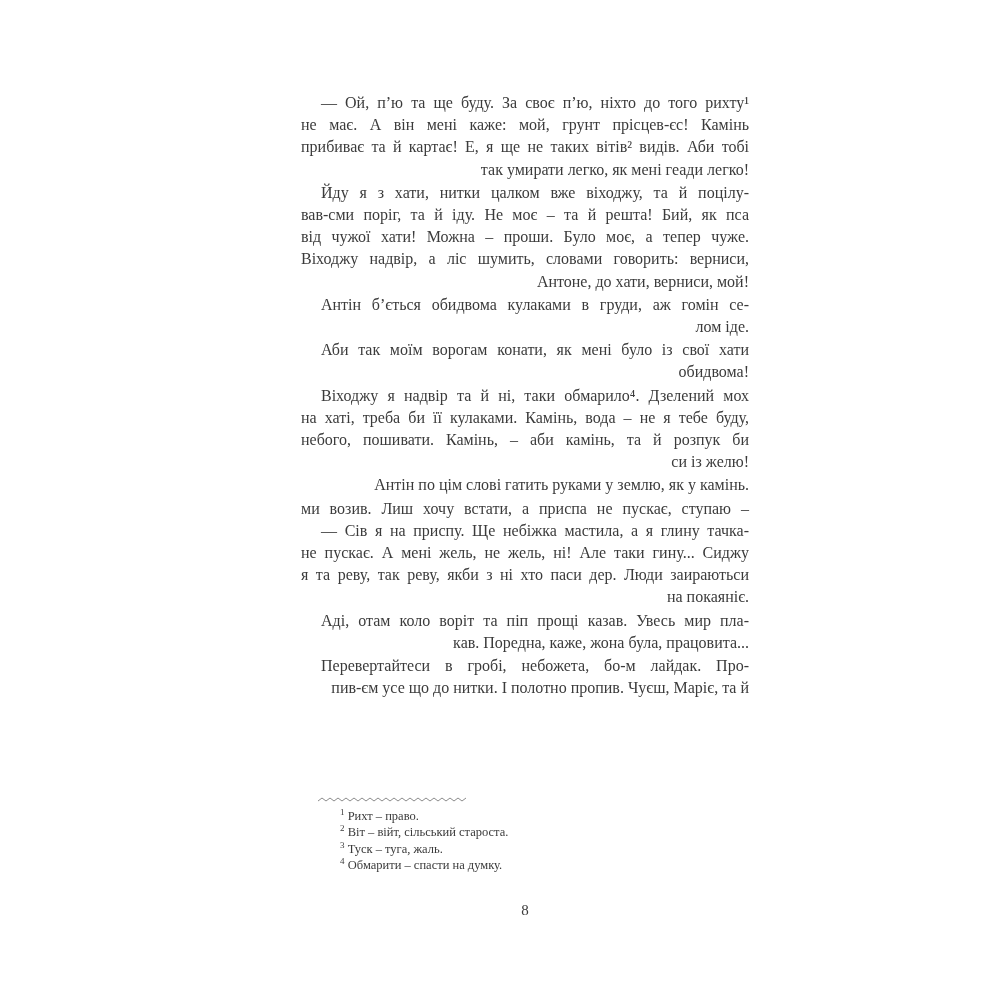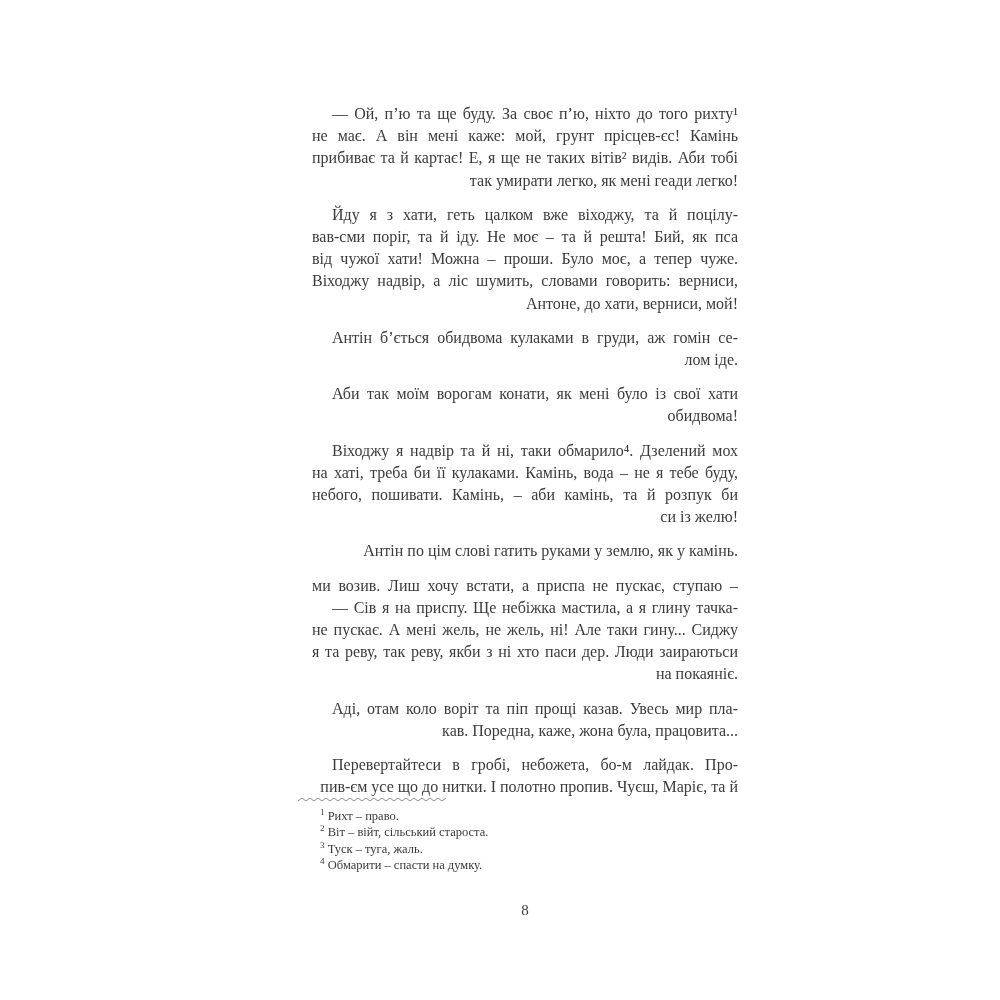--- a/index.html
+++ b/index.html
@@ -14,27 +14,27 @@
     overflow: hidden;
   }
   .text-col {
     position: absolute;
     left: 300px;
     top: 91px;
     width: 450px;
     font-size: 16px;
     line-height: 22.2px;
   }
-  .para { margin: 12px; }
+  .para { margin: 1px; }
   .line { text-align: right; }
   .line.just { text-align: justify; text-align-last: justify; }
   .line.first { text-indent: 20px; }
   .footnotes {
     position: absolute;
-    left: 296px;
+    left: 316px;
     top: 797px;
     width: 450px;
   }
   .fn-sep { display: block; margin-left: 2px; }
   .fn-list { margin-top: 5px; }
   .footnote {
     font-size: 12.5px;
     line-height: 16.4px;
     padding-left: 24px;
     color: #3b3b3b;
@@ -56,21 +56,21 @@
 <div class="page">
 
   <div class="text-col" id="text-block">
       <div class="para">
         <div class="line first just">— Ой, п’ю та ще буду. За своє п’ю, ніхто до того рихту¹</div>
         <div class="line just">не має. А він мені каже: мой, грунт прісцев-єс! Камінь</div>
         <div class="line just">прибиває та й картає! Е, я ще не таких вітів² видів. Аби тобі</div>
         <div class="line">так умирати легко, як мені геади легко!</div>
       </div>
       <div class="para">
-        <div class="line first just">Йду я з хати, геть цалком вже віходжу, та й поцілу-</div>
+        <div class="line first just">Йду я з хати, нитки цалком вже віходжу, та й поцілу-</div>
         <div class="line just">вав-сми поріг, та й іду. Не моє – та й решта! Бий, як пса</div>
         <div class="line just">від чужої хати! Можна – проши. Було моє, а тепер чуже.</div>
         <div class="line just">Віходжу надвір, а ліс шумить, словами говорить: верниси,</div>
         <div class="line">Антоне, до хати, верниси, мой!</div>
       </div>
       <div class="para">
         <div class="line first just">Антін б’ється обидвома кулаками в груди, аж гомін се-</div>
         <div class="line">лом іде.</div>
       </div>
       <div class="para">

